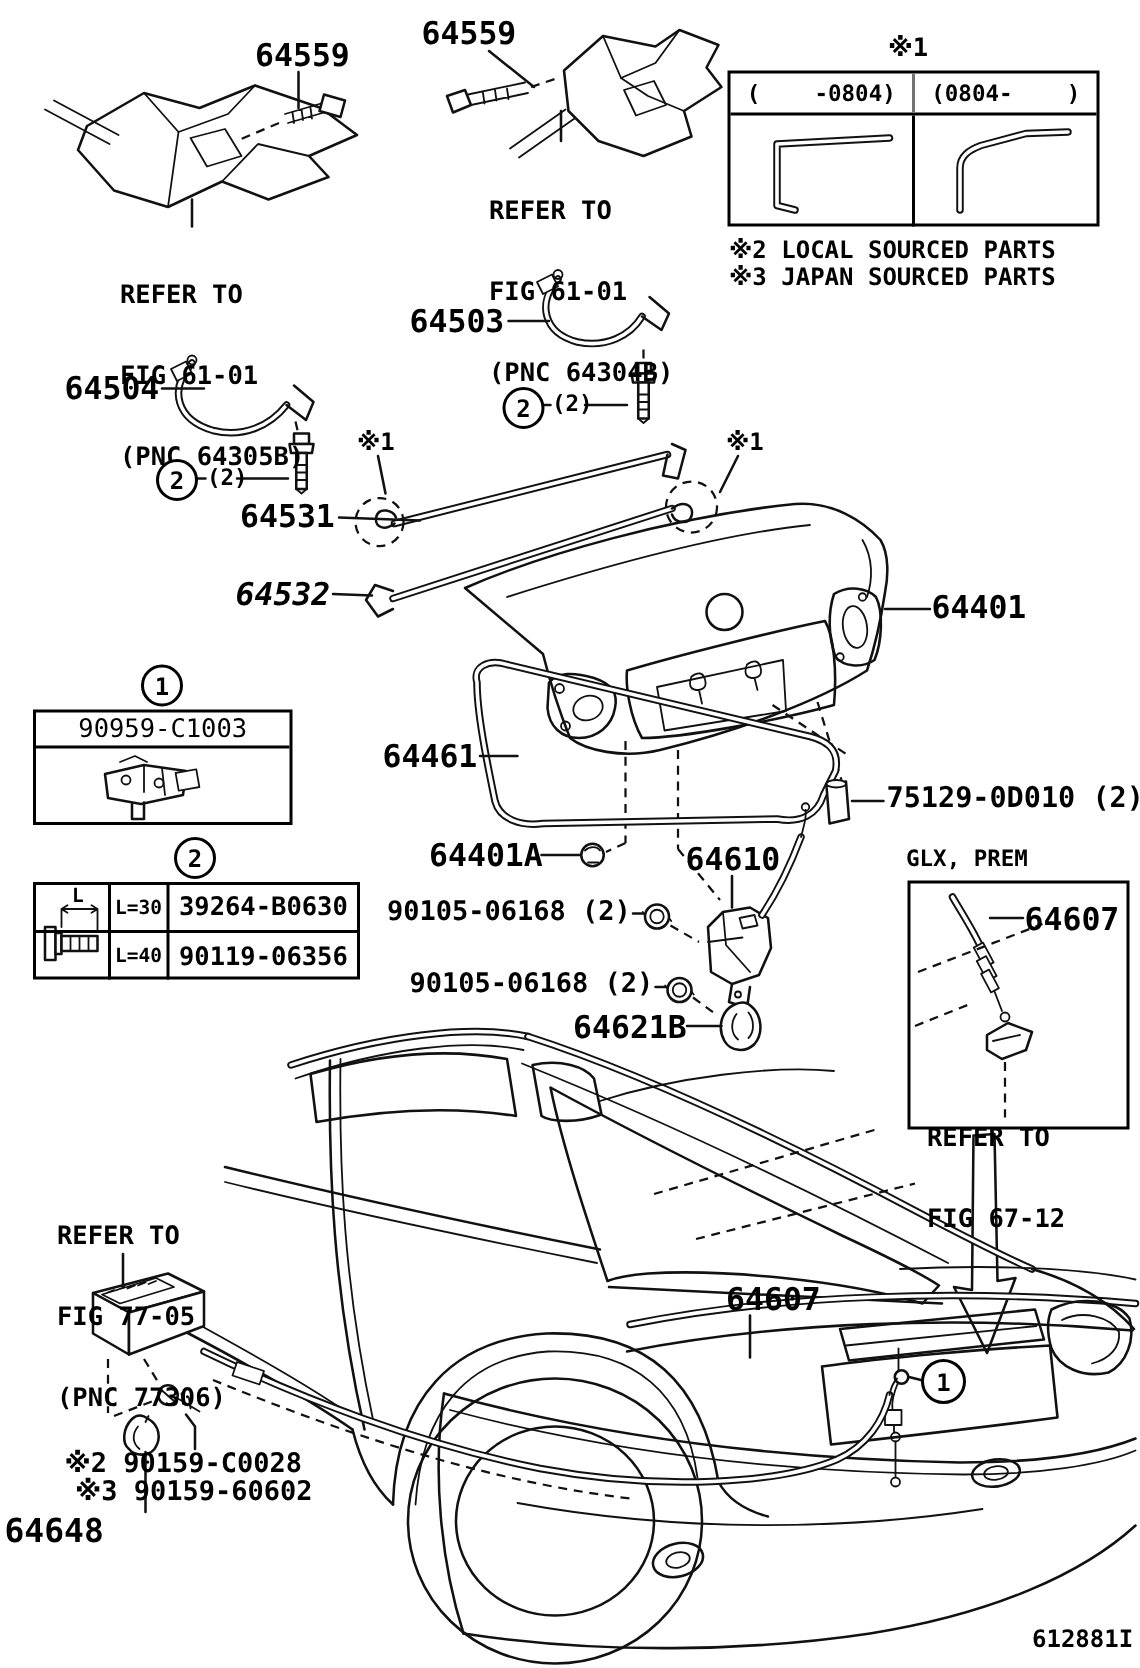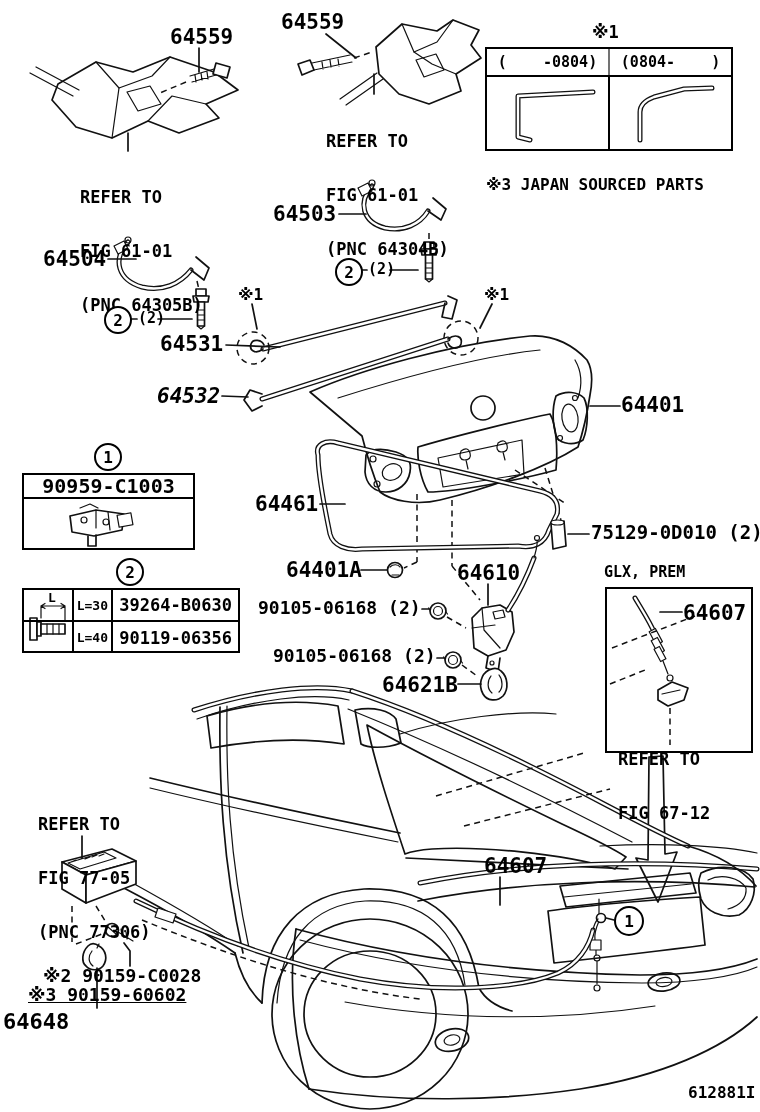--- a/index.html
+++ b/index.html
@@ -14,21 +14,21 @@
   .circ{position:absolute;z-index:2;border:2px solid #000;border-radius:50%;background:#fff;
         display:flex;align-items:center;justify-content:center;font-weight:bold;font-size:16px;}
   .tbl{position:absolute;z-index:2;border:2px solid #000;box-sizing:border-box;}
   .vt-head{display:flex;border-bottom:2px solid #000;height:26px;}
   .vt-head>div{flex:1;display:flex;align-items:center;justify-content:center;font-weight:bold;font-size:15px;white-space:pre;}
   .vt-head>div:first-child{border-right:2px solid #737373;}
   .vt-body{display:flex;height:74px;}
   .vt-body>div:first-child{border-right:2px solid #000;flex:1;}
   .vt-body>div{flex:1;}
   .ct-head{height:22px;border-bottom:2px solid #000;display:flex;align-items:center;justify-content:center;
-           font-weight:bold;font-size:20px;}
+           font-weight:normal;font-size:17px;}
   .bt-row{display:flex;height:31px;}
   .bt-row.r1{border-bottom:2px solid #000;height:30px;}
   .bt-len{width:38px;border-right:2px solid #000;display:flex;align-items:center;justify-content:center;
           font-weight:bold;font-size:13px;}
   .bt-part{width:126px;display:flex;align-items:center;justify-content:center;font-weight:bold;font-size:17px;}
   .bt-art{width:48px;border-right:2px solid #000;position:relative;}
   .k{stroke:#111;fill:none;stroke-width:1.7;stroke-linecap:round;stroke-linejoin:round;}
   .k1{stroke:#111;fill:none;stroke-width:1.2;stroke-linecap:round;stroke-linejoin:round;}
   .tube{stroke:#111;fill:none;stroke-width:5;stroke-linecap:round;stroke-linejoin:round;}
   .tubew{stroke:#fff;fill:none;stroke-width:2.4;stroke-linecap:round;stroke-linejoin:round;}
@@ -327,20 +327,21 @@
   <div class="vt-head">
     <div>(    -0804)</div>
     <div>(0804-    )</div>
   </div>
   <div class="vt-body">
         <div></div>
         <div></div>
       </div>
 </div>
 
+<div class="lbl s16" style="left:486px;top:159px;">※2 LOCAL SOURCED PARTS</div>
 <div class="lbl s16" style="left:486px;top:177px;">※3 JAPAN SOURCED PARTS</div>
 
 <div class="lbl s21" style="left:273px;top:203px;">64503</div>
 <div class="lbl s21" style="left:43px;top:248px;">64504</div>
 
 <div class="circ" style="left:104px;top:306px;width:24px;height:24px;">2</div>
 <div class="lbl s15" style="left:138px;top:311px;">(2)</div>
 <div class="circ" style="left:335px;top:258px;width:24px;height:24px;">2</div>
 <div class="lbl s15" style="left:368px;top:262px;">(2)</div>
 
@@ -391,18 +392,18 @@
 <div class="lbl s17 refblk" style="left:38px;top:779px;">
   <div>REFER TO</div>
   <div>FIG 77-05</div>
   <div>(PNC 77306)</div>
 </div>
 
 <div class="lbl s21" style="left:484px;top:855px;">64607</div>
 <div class="circ" style="left:614px;top:906px;width:26px;height:26px;">1</div>
 
 <div class="lbl s18" style="left:43px;top:967px;">※2 90159-C0028</div>
-<div class="lbl s18" style="left:28px;top:986px;text-decoration:underline;">※3 90159-60602</div>
+<div class="lbl s18" style="left:50px;top:986px;">※3 90159-60602</div>
 <div class="lbl s22" style="left:3px;top:1010px;">64648</div>
 
 <div class="lbl s16" style="left:688px;top:1085px;">612881I</div>
 
 </div>
 
 </body></html>

